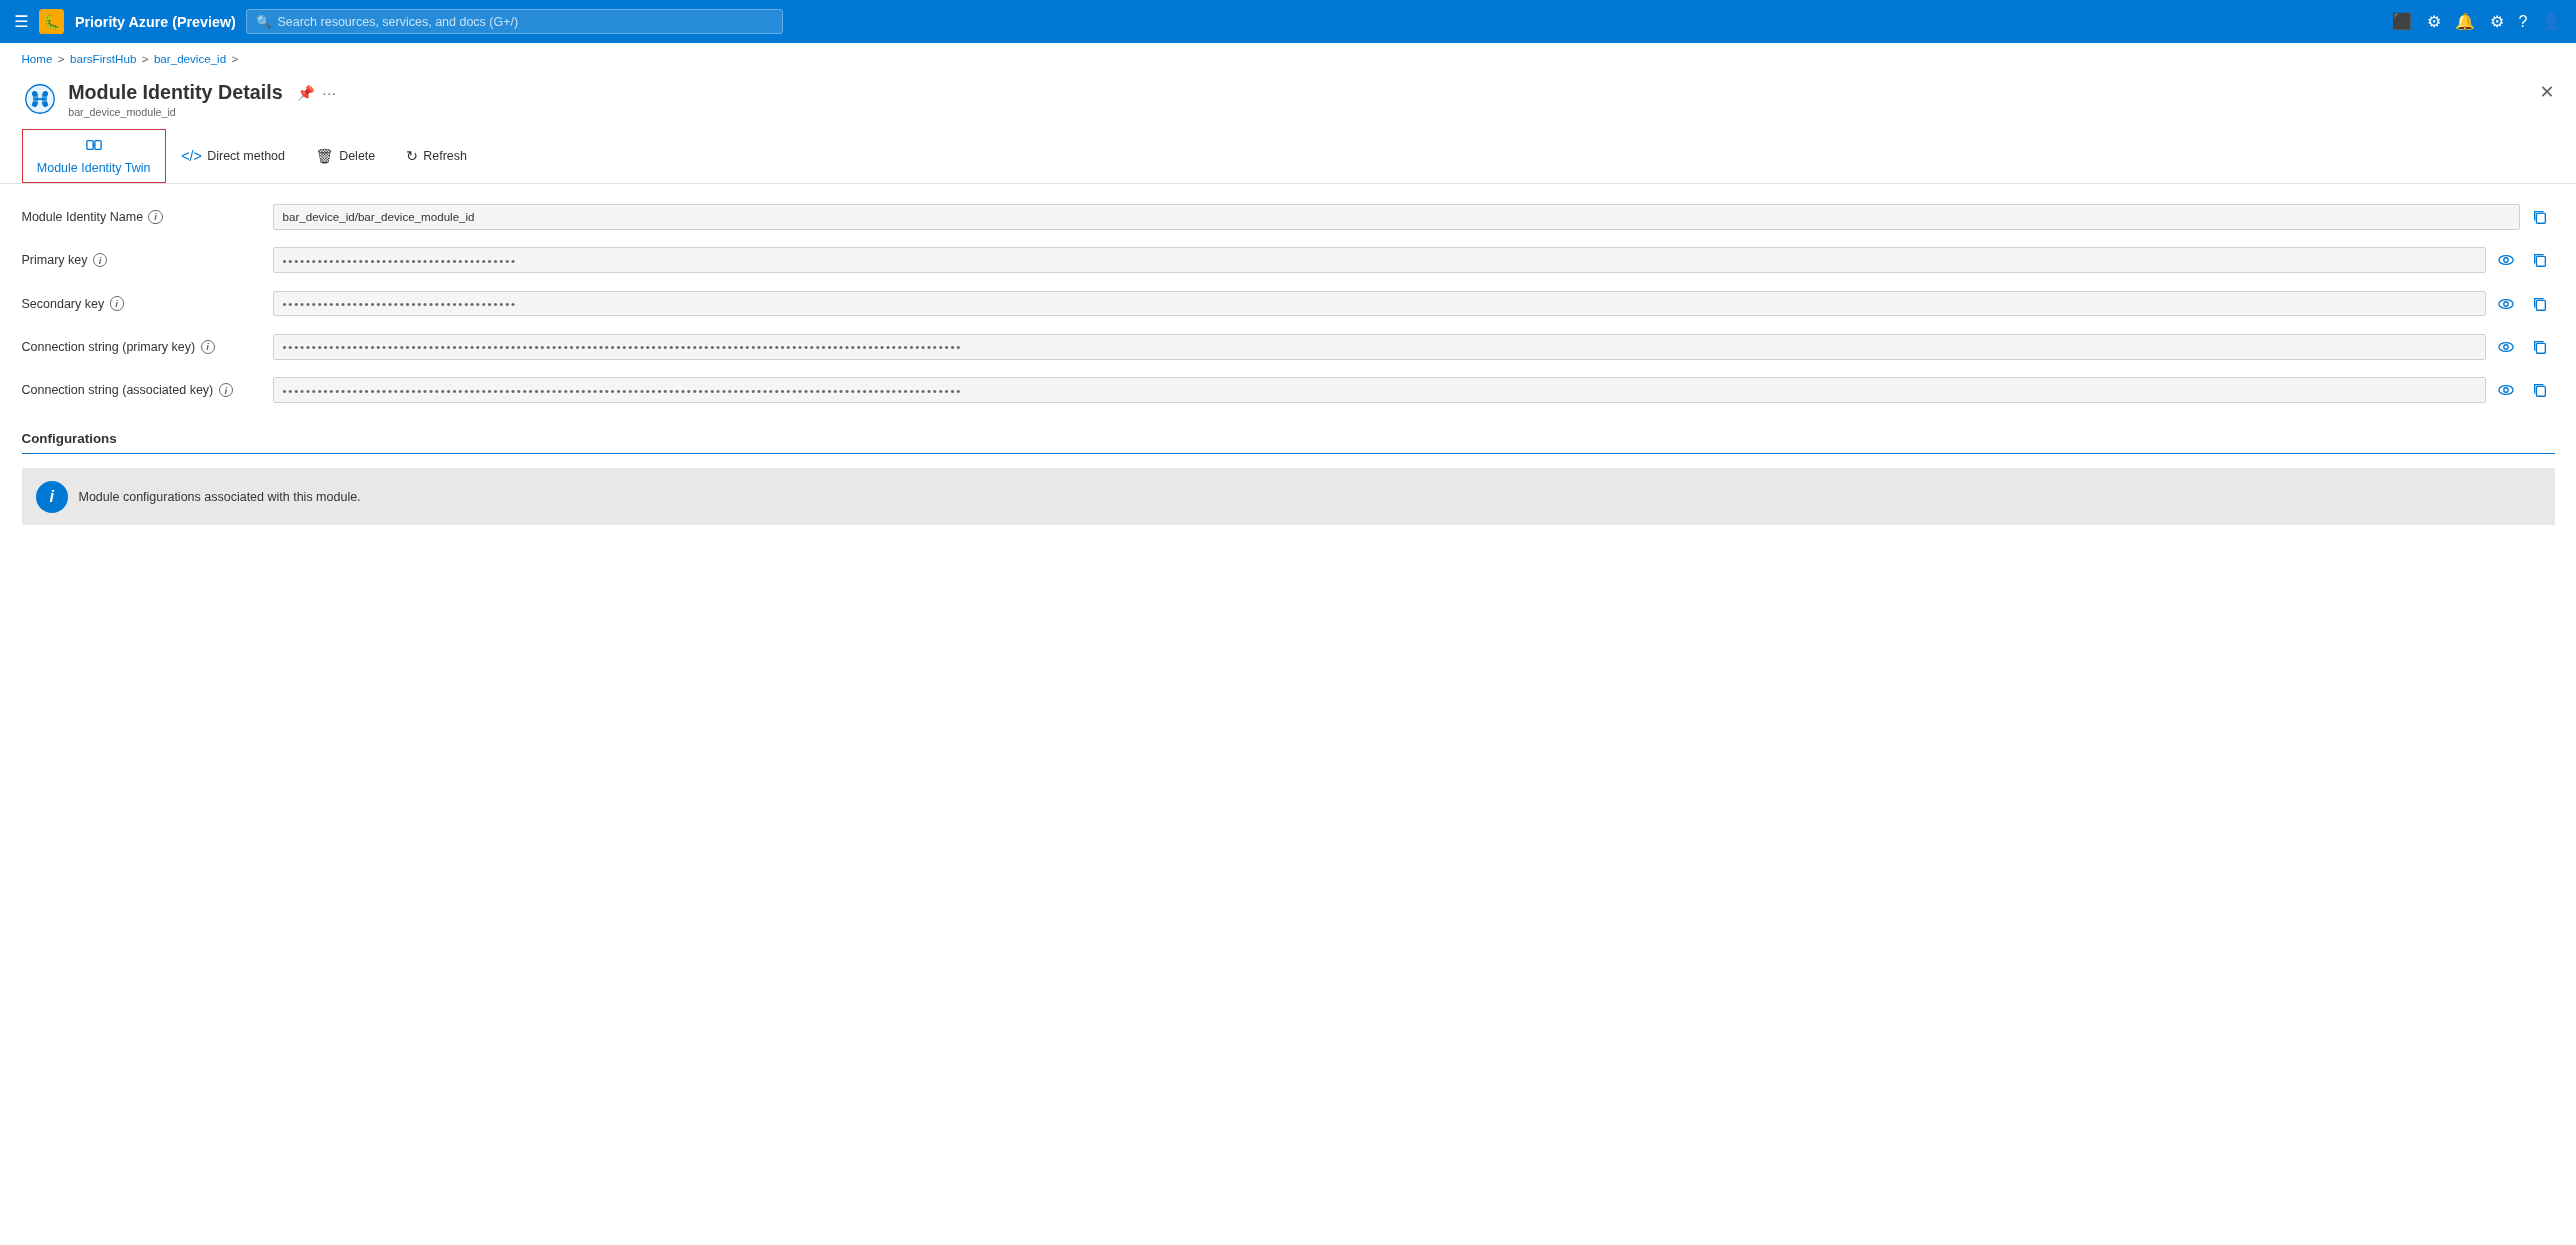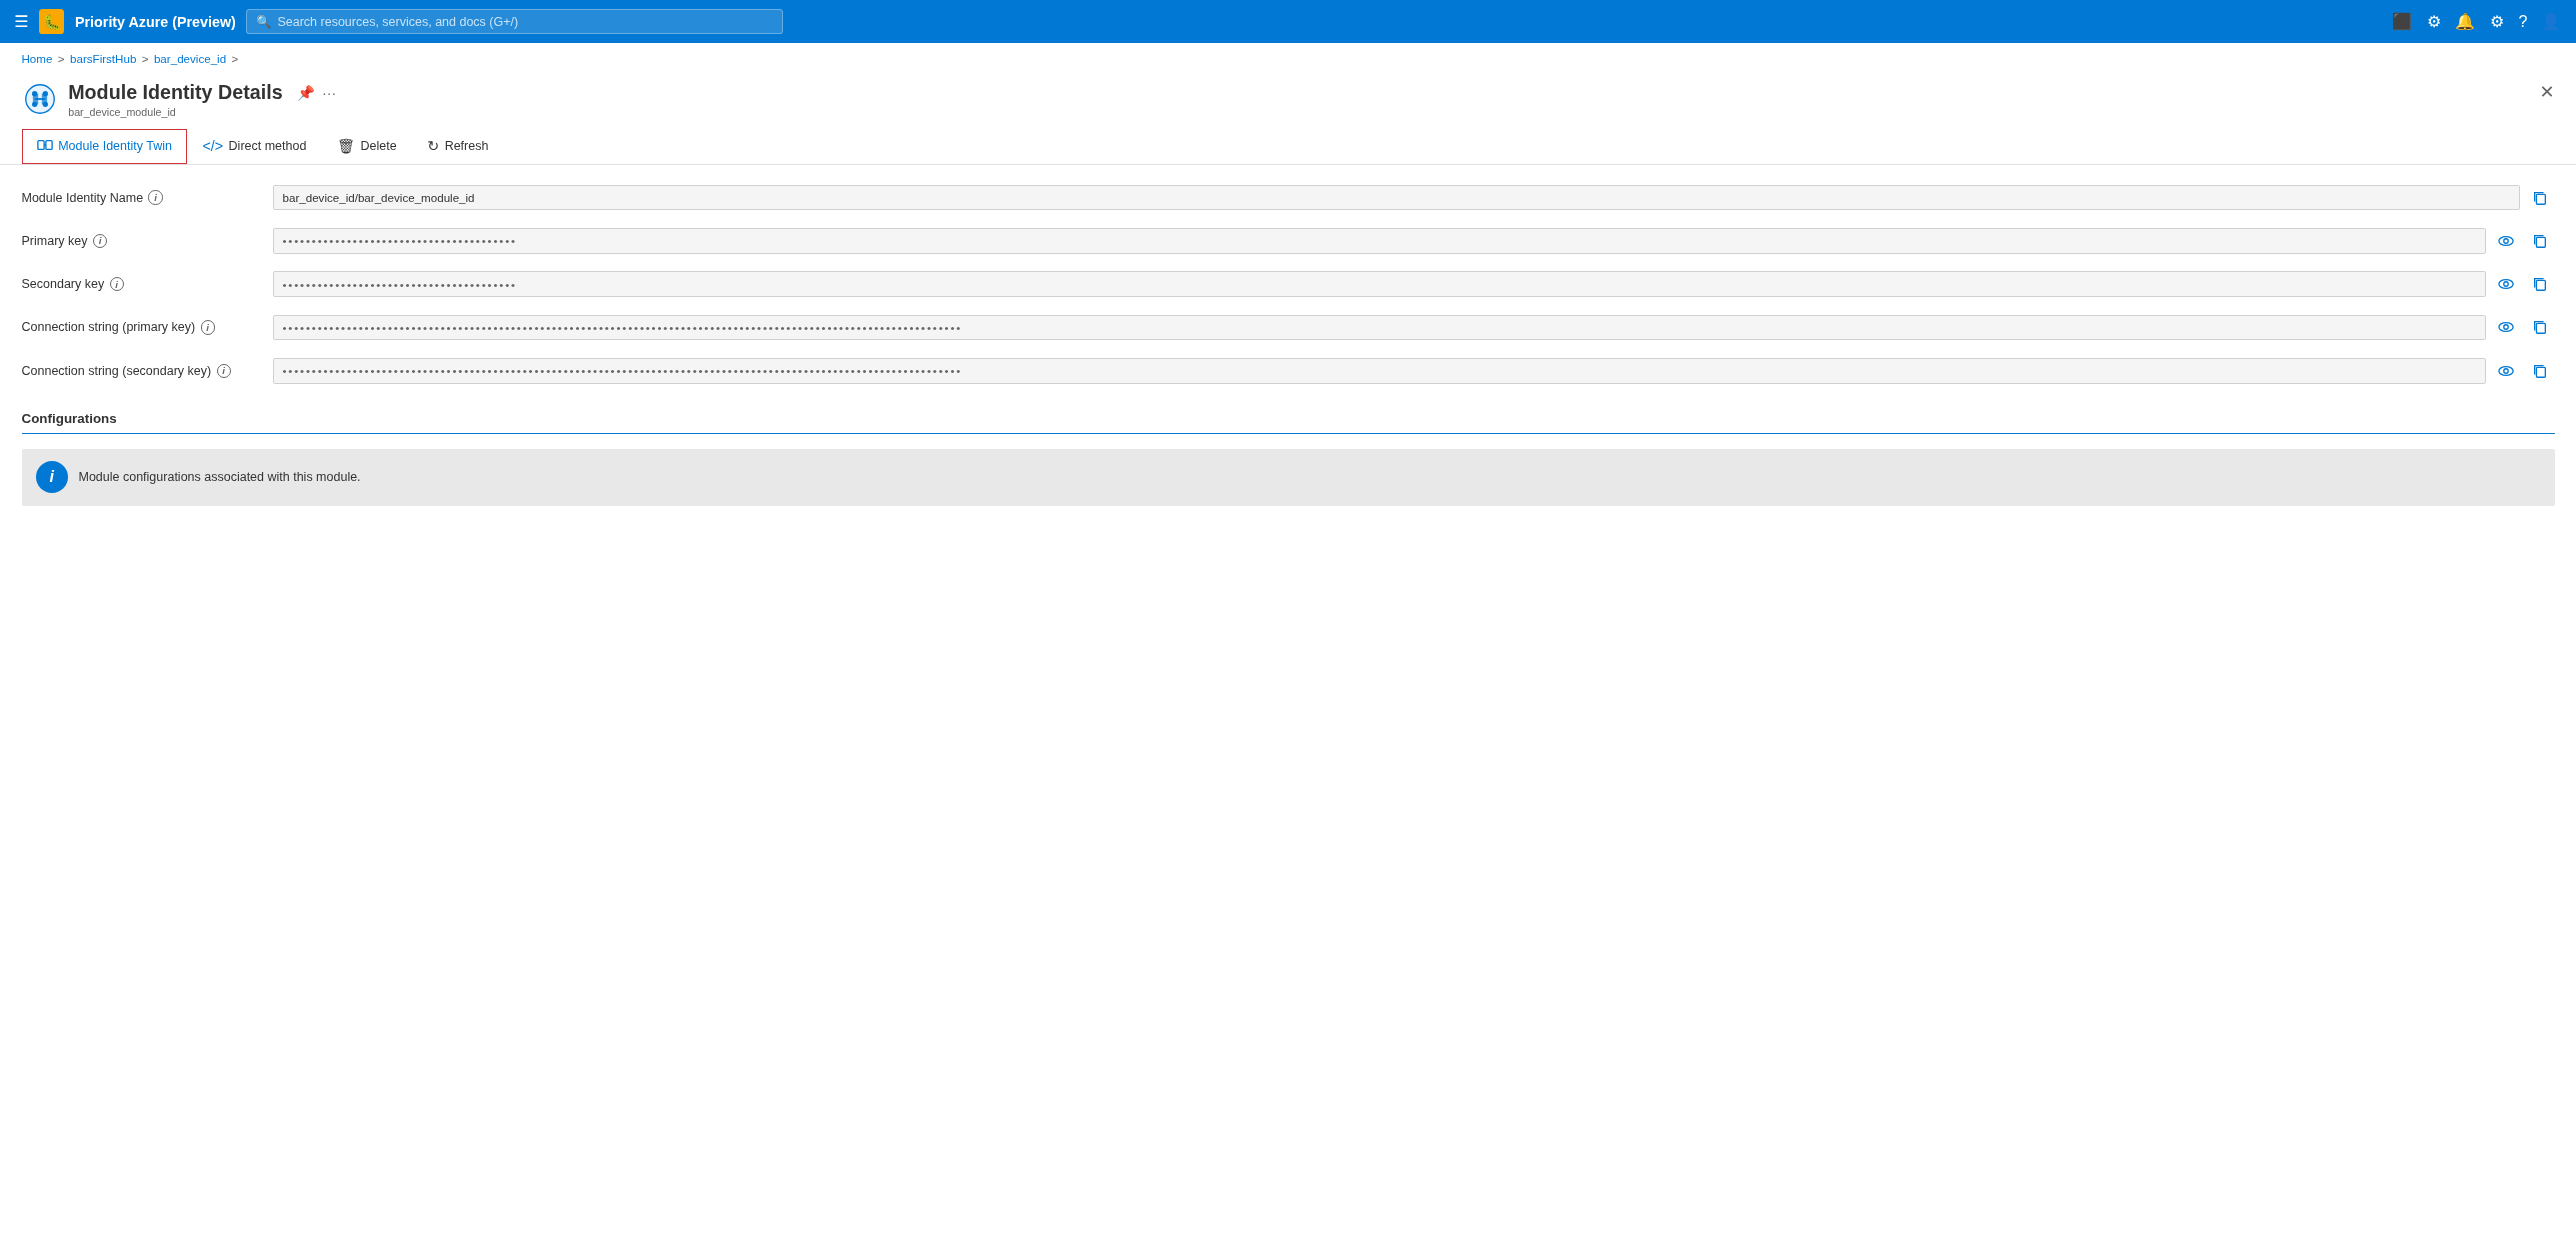--- a/index.html
+++ b/index.html
@@ -72,20 +72,21 @@
     }
     .toolbar-btn {
       display: flex; align-items: center; gap: 5.4px;
       padding: 7.2px 14.3px; cursor: pointer; font-size: 12.5px;
       border: 0.9px solid transparent; background: transparent; color: #333;
       white-space: nowrap;
     }
     .toolbar-btn.active {
       border: 1.8px solid #d13438;
       color: #0078d4;
+      flex-direction: column;
     }
     .toolbar-btn .btn-icon { font-size: 14.3px; color: #0078d4; }
     .toolbar-btn.delete .btn-icon { color: #333; }
     .toolbar-btn.refresh .btn-icon { color: #333; }
 
     
     .content-area { padding: 18px 21.5px; }
 
     
     .field-row {
@@ -306,21 +307,21 @@
           <svg width="16" height="16" viewBox="0 0 18 18" fill="none">
             <rect x="5" y="5" width="10" height="11" rx="1" stroke="#0078d4" stroke-width="1.5" fill="none"></rect>
             <path d="M3 13V3h10" stroke="#0078d4" stroke-width="1.5" fill="none"></path>
           </svg>
         </button>
       </div>
     </div>
 
     <div class="field-row">
       <div class="field-label">
-        <span>Connection string (secondary key)</span>
+        <span>Connection string (associated key)</span>
         <span class="info-icon">i</span>
       </div>
       <div class="field-input-area">
         <input class="field-input masked" type="text" readonly="" value="••••••••••••••••••••••••••••••••••••••••••••••••••••••••••••••••••••••••••••••••••••••••••••••••••••••••••••••••••••" style="">
         <button class="field-action-btn">
           <svg width="16" height="16" viewBox="0 0 18 18" fill="none">
             <ellipse cx="9" cy="9" rx="8" ry="5" stroke="#0078d4" stroke-width="1.5" fill="none"></ellipse>
             <circle cx="9" cy="9" r="2.5" stroke="#0078d4" stroke-width="1.5" fill="none"></circle>
           </svg>
         </button>

